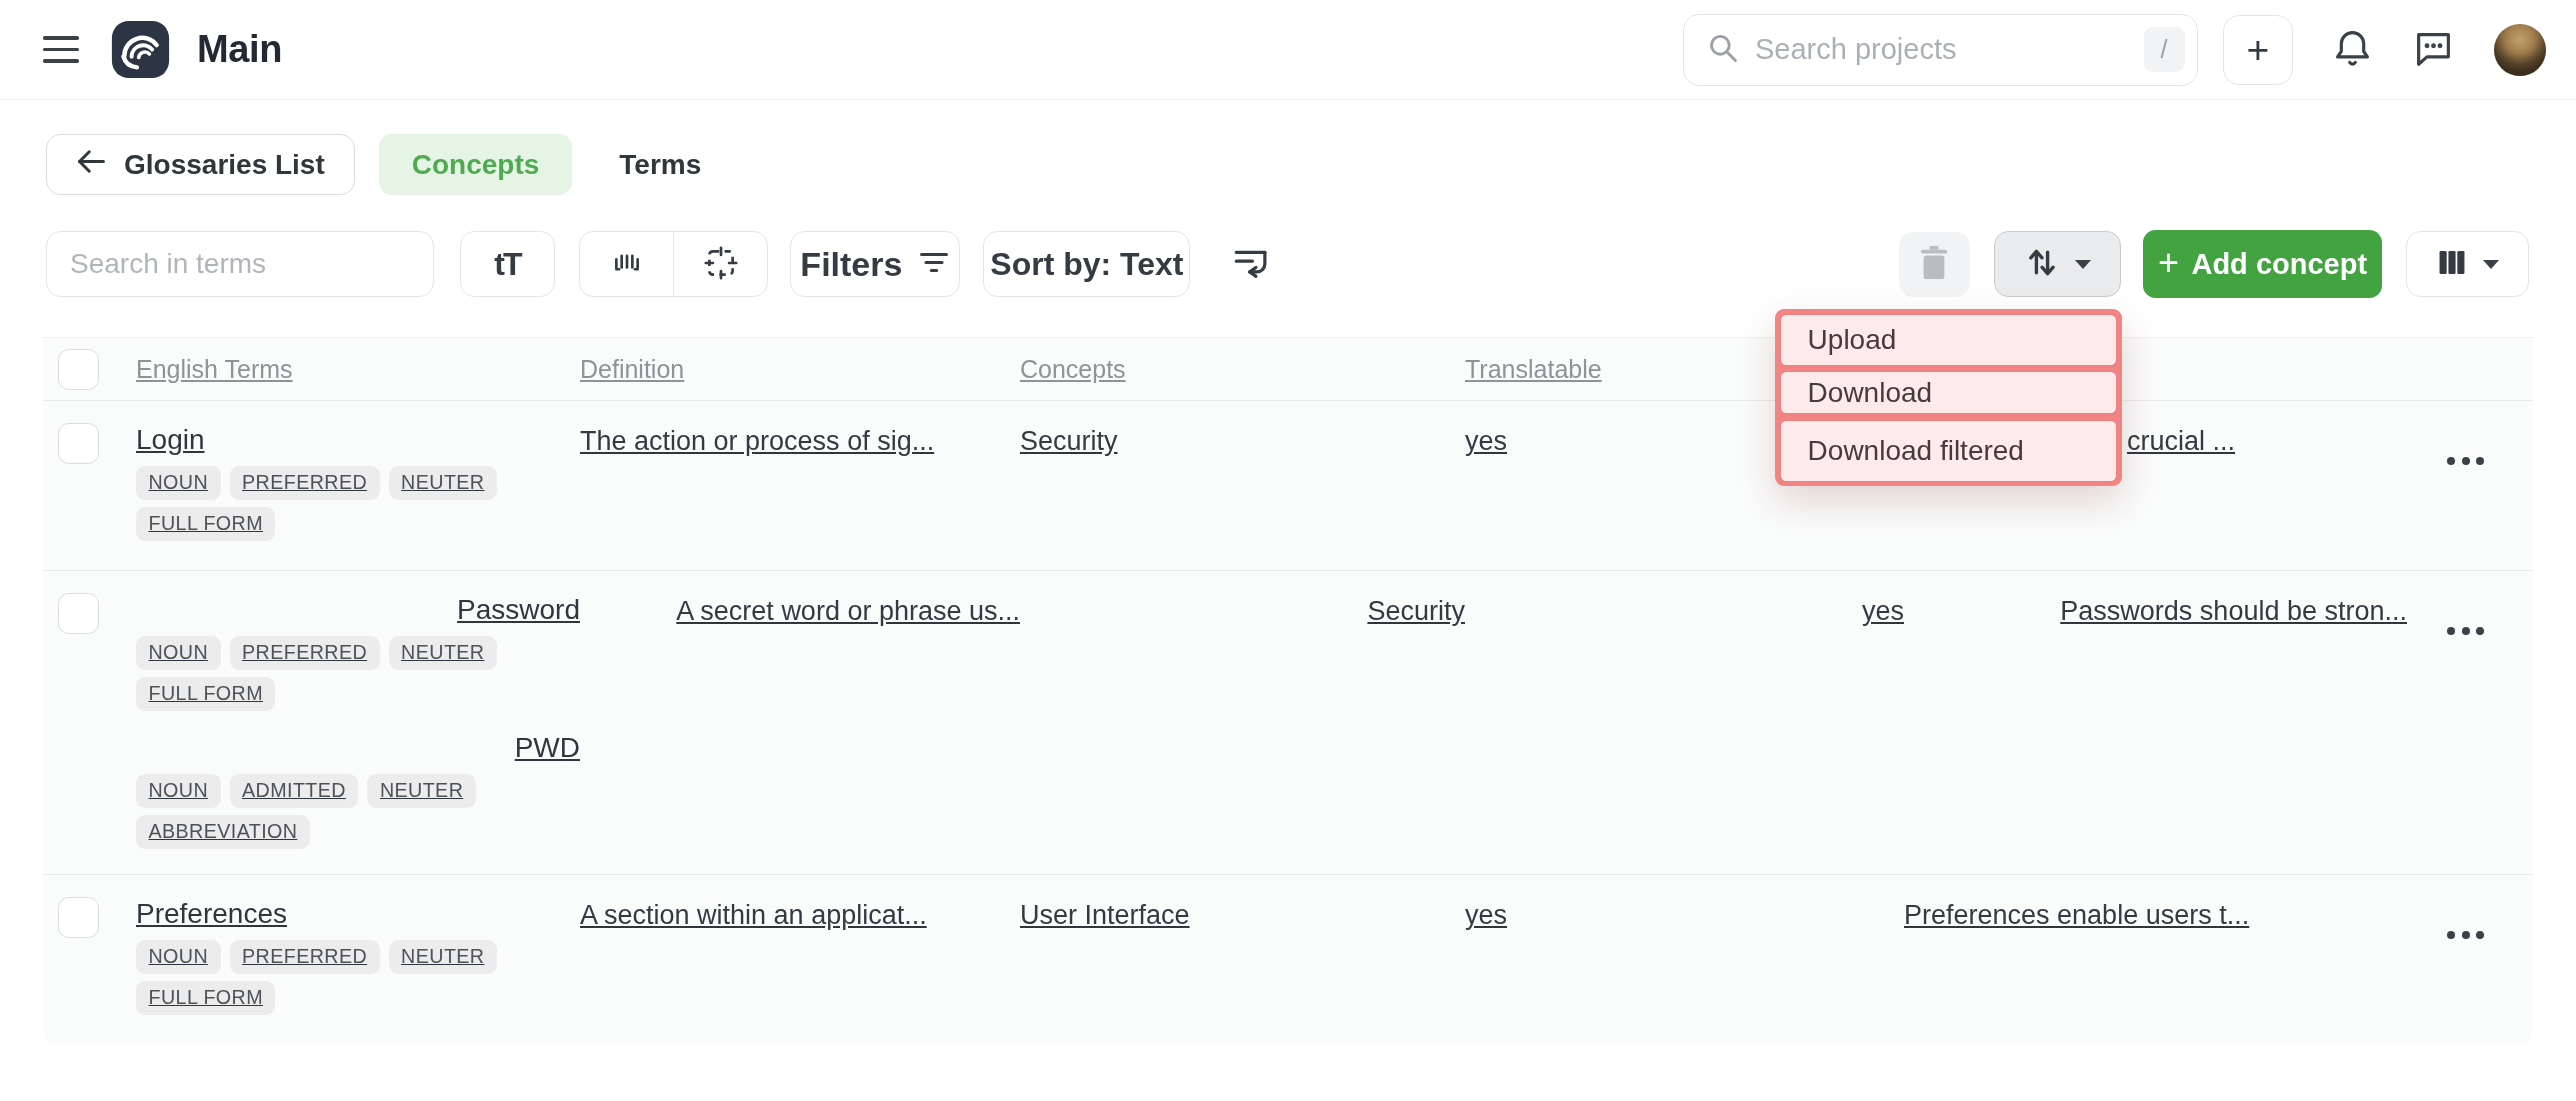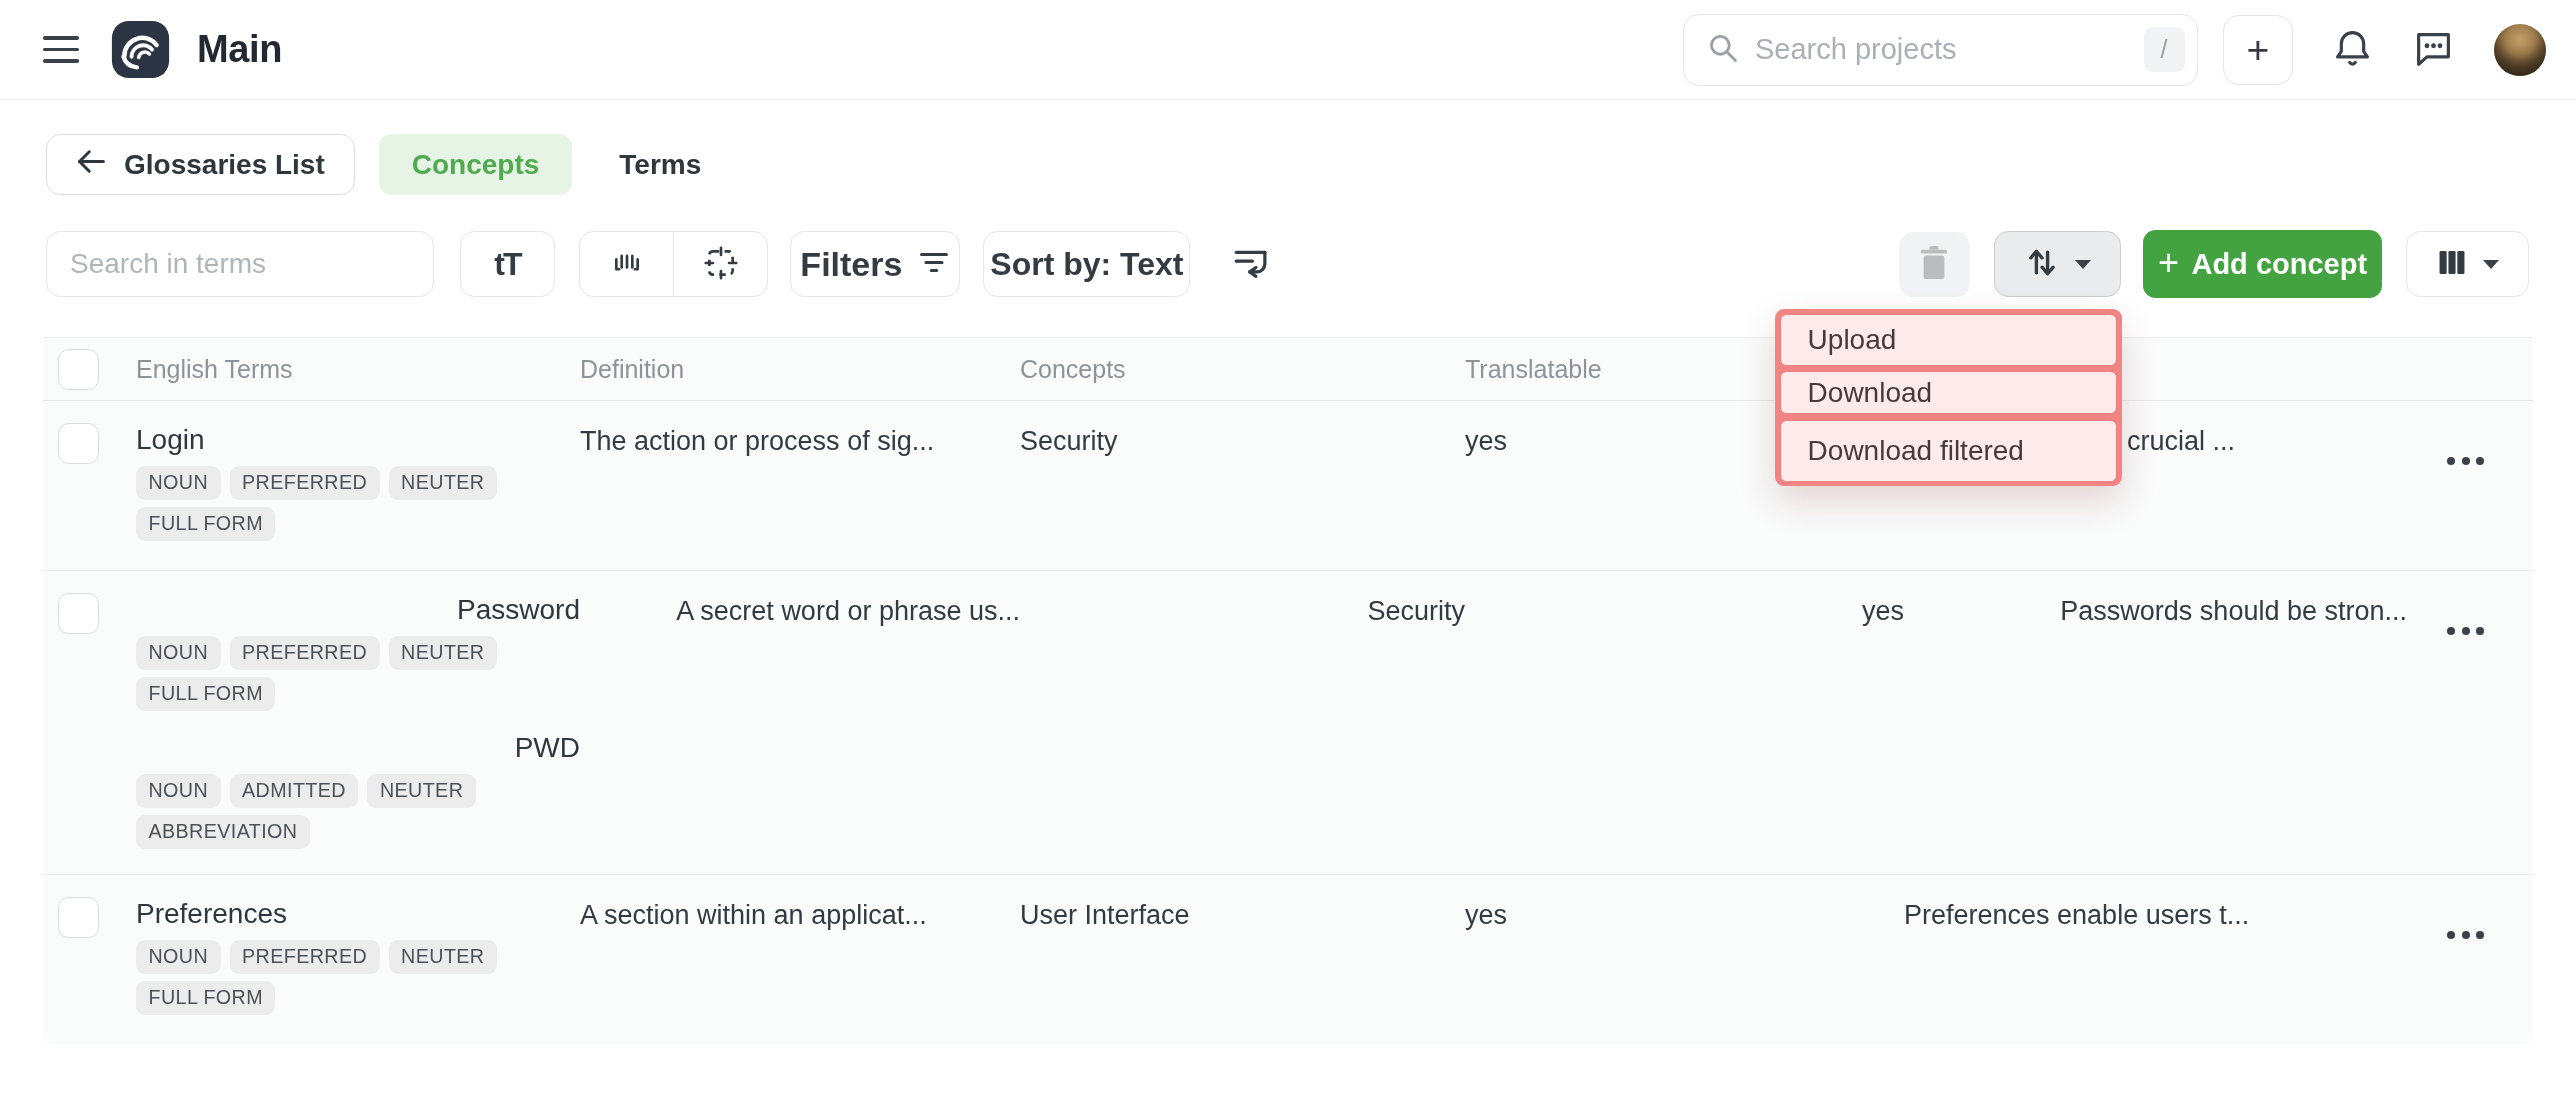--- a/index.html
+++ b/index.html
@@ -43,21 +43,21 @@
   .tb-spacer { flex:1; }
   .btn-trash { width:71px; height:65px; background:#f2f3f4; border:none; border-radius:14.3px; display:flex; align-items:center; justify-content:center; }
   .btn-transfer { width:127px; height:66px; margin-left:24px; background:#eaebec; border:1.8px solid #c9cccd; border-radius:14.3px; display:flex; align-items:center; justify-content:center; gap:14.3px; }
   .btn-add { height:68px; width:239px; margin-left:22.4px; background:#43a341; border:none; border-radius:12.5px; color:#fff; font-size:29px; font-weight:600; display:flex; align-items:center; justify-content:center; gap:12.5px; font-family:inherit; }
   .btn-add .plus { font-size:36px; font-weight:400; margin-top:-2.7px; }
   .btn-columns { width:123px; margin-left:24px; gap:14.3px; }
   .caret { width:0; height:0; border-left:8px solid transparent; border-right:8px solid transparent; border-top:9.8px solid #3a4149; }
 
   
   .table-block { position:relative; margin:39px 43px 0; height:708px; background:#fafbfb; border-radius:0 0 12.5px 12.5px; border-top:0.9px solid #efefef; }
-  .grid { display:grid; grid-template-columns:78px 444px 440px 445px 439px 503px minmax(0,1fr); padding-left:15px; }
+  .grid { display:grid; grid-template-columns:78px 444px 440px 445px 439px 503px minmax(0,1fr); padding-left:15px;text-decoration:underline; }
   .t-header { height:63px; align-items:center; border-bottom:0.9px solid #e9eaea; color:#8e9398; font-size:25px; }
   .t-row { position:relative; padding-top:21.5px; }
   .t-row.r1 { height:170px; border-bottom:0.9px solid #e9eaea; }
   .t-row.r2 { height:304px; border-bottom:0.9px solid #e9eaea;text-align:right; }
   .t-row.r3 { height:171px; }
   .checkbox { width:41px; height:41px; background:#fff; border:1.8px solid #d9dcde; border-radius:10.7px; }
   .t-header .checkbox { margin-top:0; }
   .cell { font-size:27px; color:#333a41; padding-top:3.6px; }
   .term-title { font-size:28px; color:#2f363d; line-height:34px; margin-bottom:9px; }
   .tags { display:flex; flex-wrap:wrap; gap:7.2px 9px; max-width:420px; }

